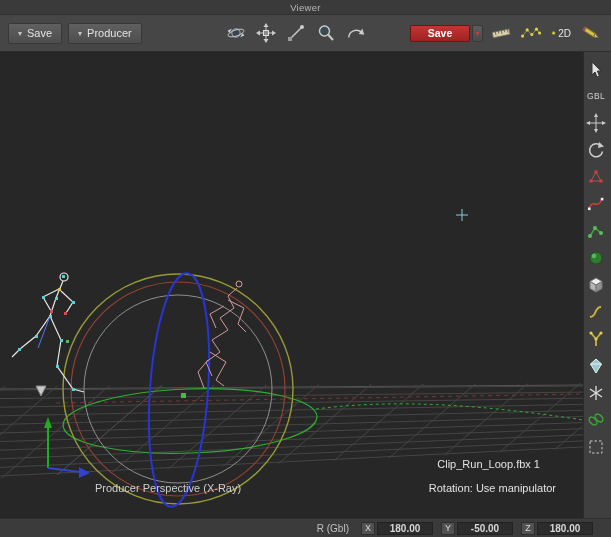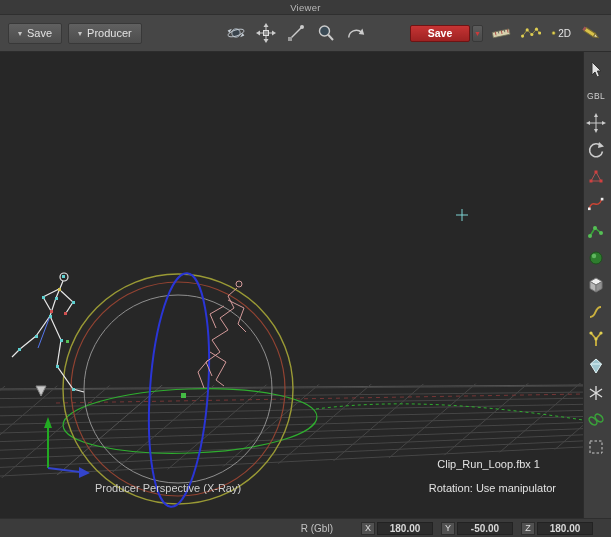--- a/index.html
+++ b/index.html
@@ -36,21 +36,21 @@
 
   
   .rtools{ flex:0 0 28px; background:#3f3f3f; border-left:1px solid #2b2b2b;
            display:flex; flex-direction:column; align-items:flex-start; padding-top:5px; gap:4px; }
   .rtool{ width:24px; height:23px; display:flex; align-items:center; justify-content:center; }
   .gbl{ font-size:8.5px; color:#cfcfcf; letter-spacing:.4px; }
 
   
   .statusbar{ height:19px; flex:0 0 auto; background:#3b3b3b; border-top:1px solid #2e2e2e;
               display:flex; align-items:center; justify-content:flex-end; padding-right:18px; gap:8px; }
-  .mode{ color:#c2c2c2; font-size:10px; margin-right:20px; }
+  .mode{ color:#c2c2c2; font-size:10px; margin-right:4px; }
   .axisgrp{ display:flex; align-items:center; gap:2px; }
   .axislbl{ width:14px; height:13px; background:#515151; border:1px solid #2d2d2d; color:#ddd;
             font-size:9px; display:flex; align-items:center; justify-content:center; }
   .axisval{ width:56px; height:13px; background:#2c2c2c; border:1px solid #222; color:#d8d8d8;
             font-size:10px; display:flex; align-items:center; justify-content:center;font-weight:bold; }
 
   .sp85{ margin-left:82px; } .sp44{ margin-left:42px; } .g6{ margin-left:6px; }
 </style>
 </head>
 <body>

